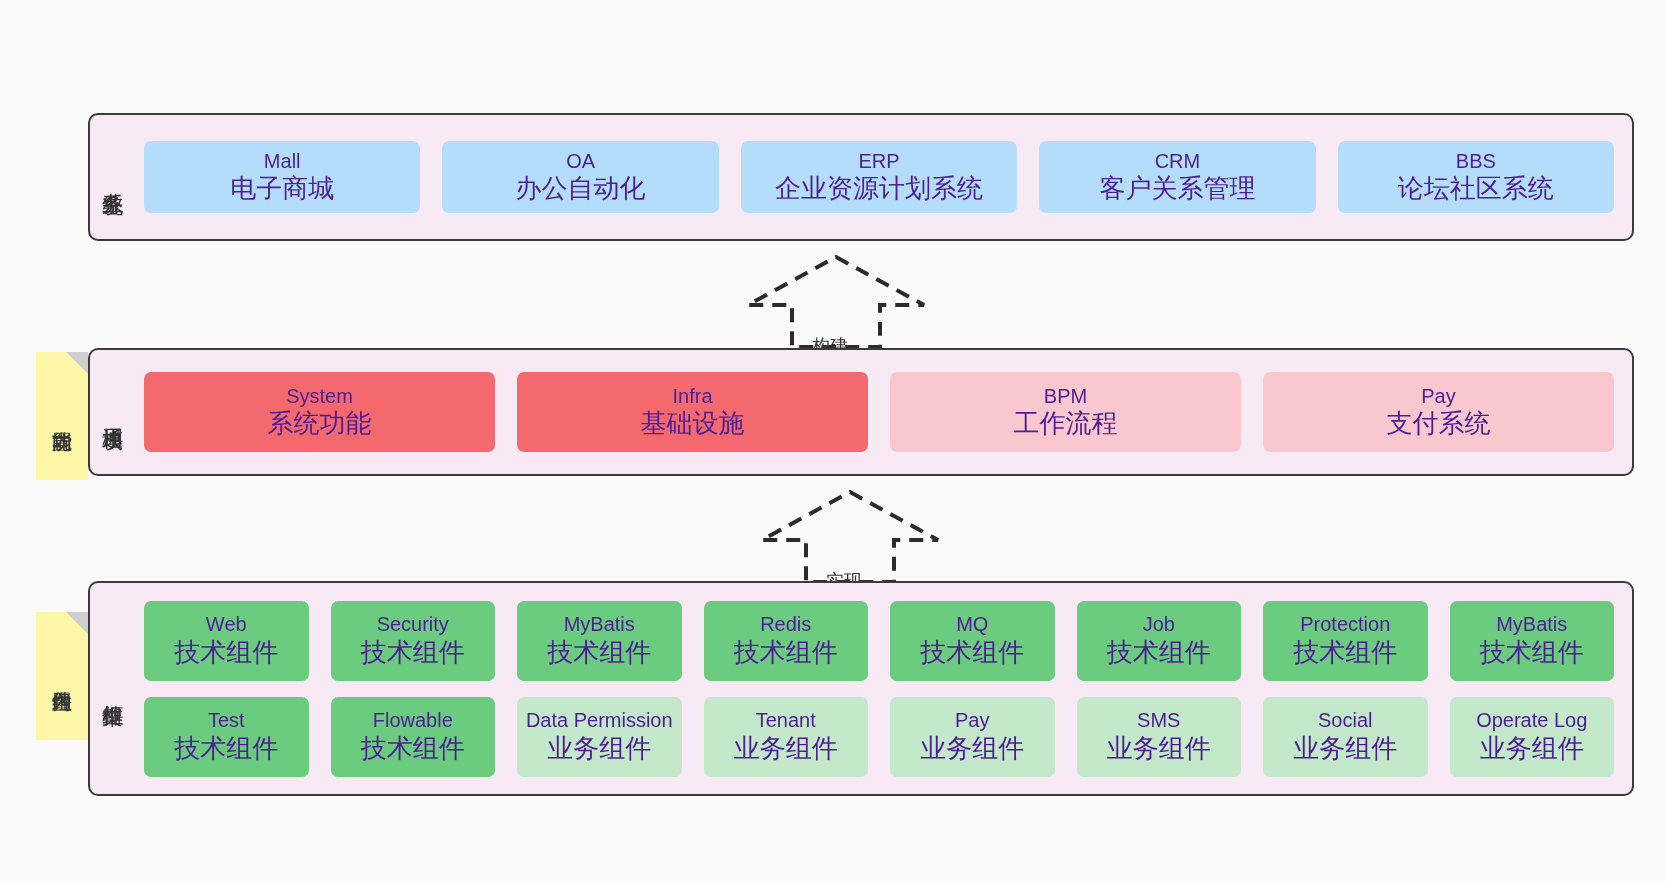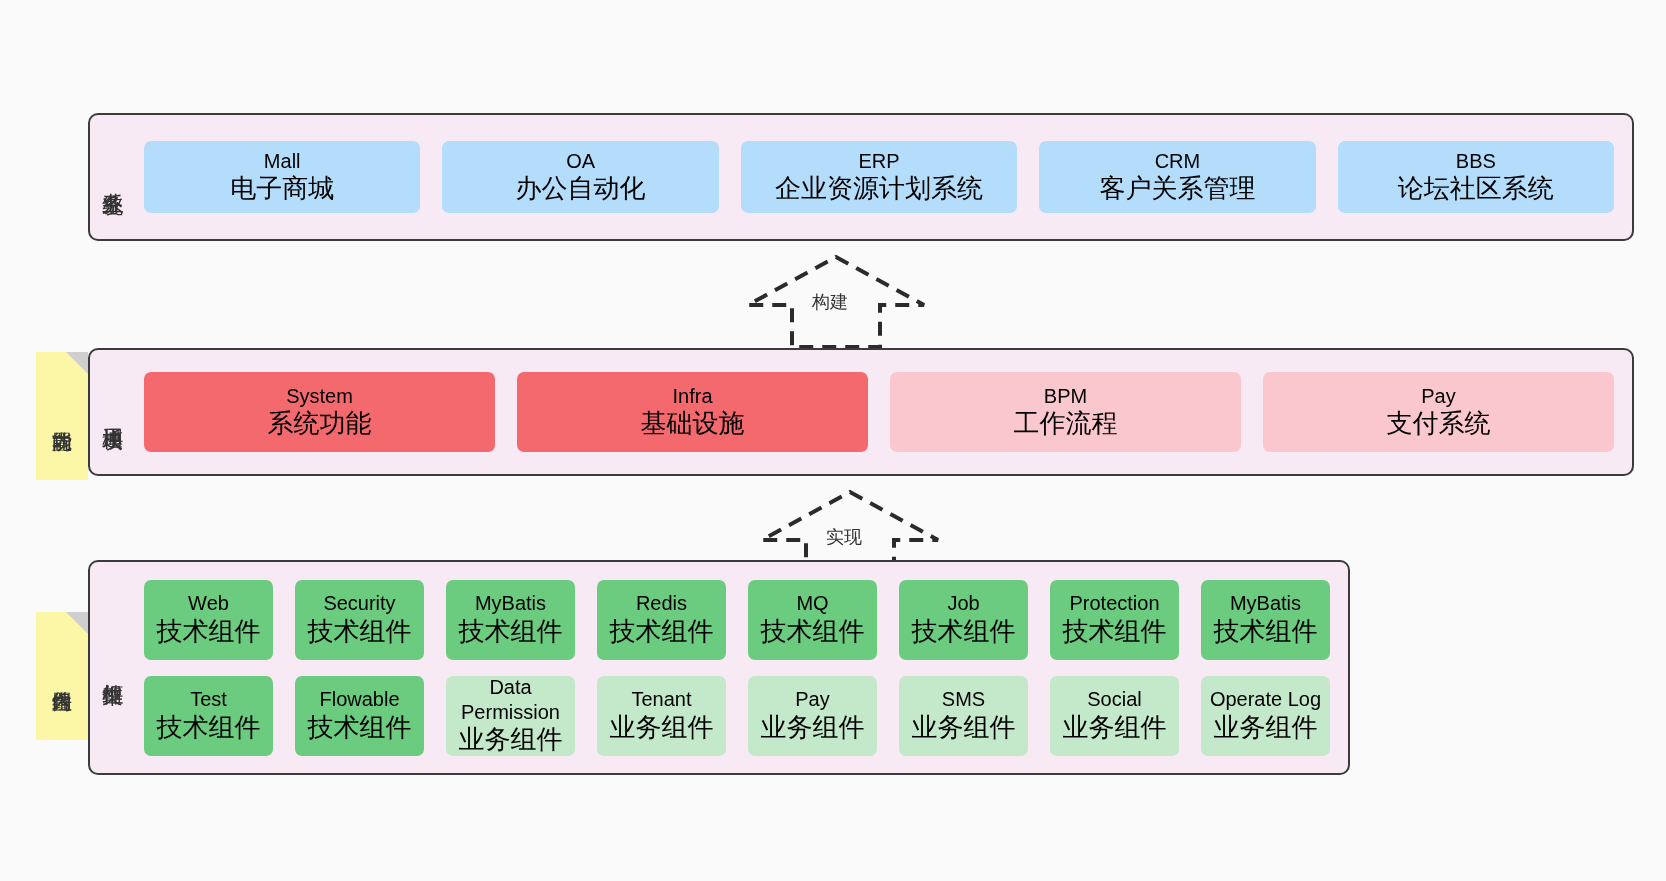--- a/index.html
+++ b/index.html
@@ -67,21 +67,21 @@
   }
 
   .card {
     flex: 1 1 0;
     border-radius: 7px;
     display: flex;
     flex-direction: column;
     align-items: center;
     justify-content: center;
     text-align: center;
-    color: #000000;
+    color: #4c1d95;
     line-height: 1.22;
     box-sizing: border-box;
     padding: 6px 4px;
   }
   .card .card-en {
     font-size: 20px;
     white-space: normal;
   }
   .card .card-cn {
     font-size: 26px;
@@ -94,21 +94,21 @@
   .c-green      { background: #6bcb7e; }
   .c-lightgreen { background: #c3e8ca; }
 
   
   #layer-business { left: 88px;  top: 113px; width: 1546px; height: 128px; }
   #layer-business .card { height: 72px; }
 
   #layer-common   { left: 88px;  top: 348px; width: 1546px; height: 128px; }
   #layer-common .card { height: 80px; }
 
-  #layer-framework{ left: 88px;  top: 560px; width: 1262px; height: 215px; }
+  #layer-framework{ left: 88px;  top: 581px; width: 1546px; height: 215px; }
   #layer-framework .card { height: 80px; }
 
   
   .note {
     position: absolute;
     width: 52px;
     background: #fbf7a6;
     box-sizing: border-box;
     display: flex;
     align-items: center;
@@ -141,20 +141,21 @@
   #conn-build    { left: 744px; top: 253px; width: 184px; height: 96px; }
   #conn-realize  { left: 758px; top: 488px; width: 184px; height: 96px; }
 
   .connector-label {
     position: absolute;
     font-size: 18px;
     color: #333333;
     background: transparent;
     white-space: nowrap;
     user-select: none;
+    margin-top: 44px;
   }
   #label-build   { left: 812px; top: 290px; }
   #label-realize { left: 826px; top: 525px; }
 </style>
 </head>
 <body>
 
 <div id="canvas">
 
   <div class="layer" id="layer-business">

